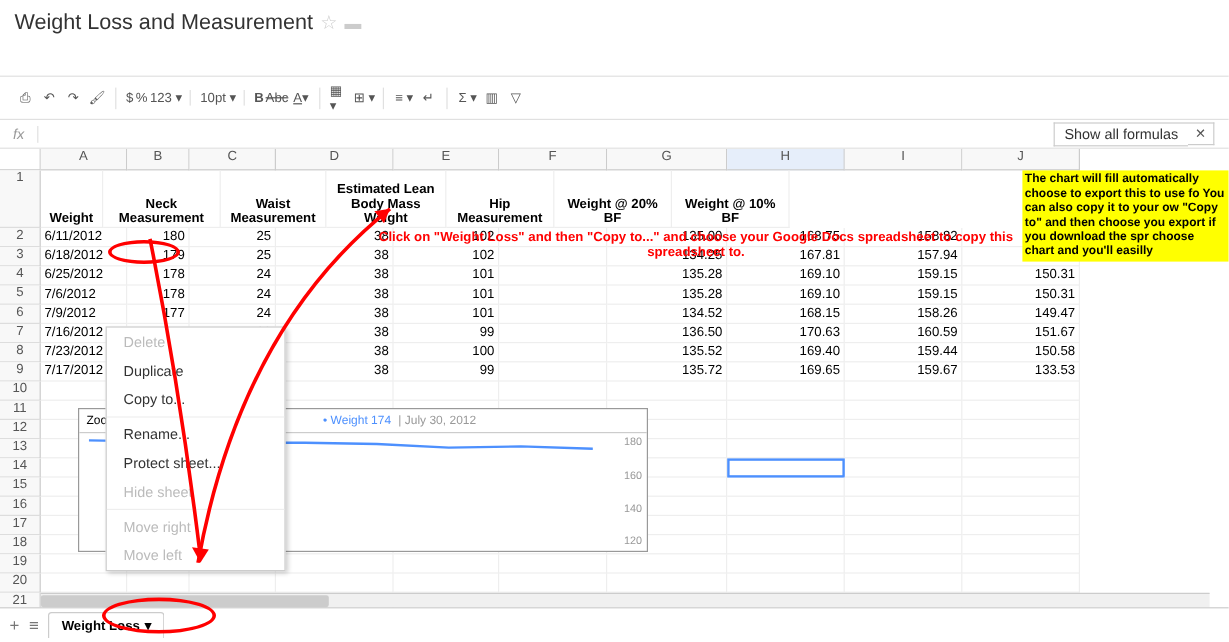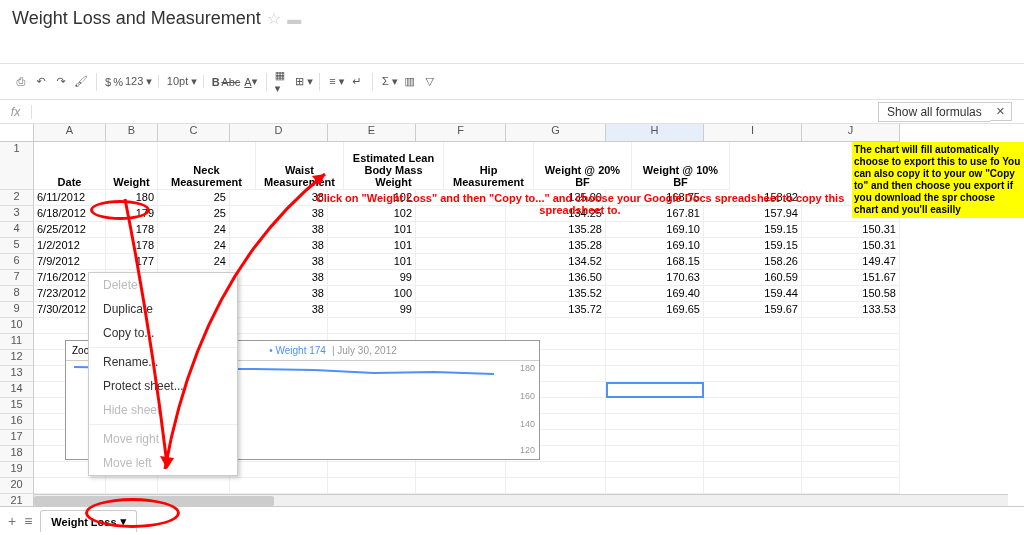--- a/index.html
+++ b/index.html
@@ -147,21 +147,20 @@
         <div>15</div>
         <div>16</div>
         <div>17</div>
         <div>18</div>
         <div>19</div>
         <div>20</div>
         <div>21</div>
       </div>
     <div class="cells">
         <div class="row tall">
-          <div class="cell hdr" style="width: 72px;">Date</div>
           <div class="cell hdr" style="width: 52px;">Weight</div>
           <div class="cell hdr" style="width: 98px;">Neck Measurement</div>
           <div class="cell hdr" style="width: 88px;">Waist Measurement</div>
           <div class="cell hdr" style="width: 100px;">Estimated Lean Body Mass Weight</div>
           <div class="cell hdr" style="width: 90px;">Hip Measurement</div>
           <div class="cell hdr" style="width: 98px;">Weight @ 20% BF</div>
           <div class="cell hdr" style="width: 98px;">Weight @ 10% BF</div>
         </div>
         <div class="row">
           <div class="cell left" style="width: 72px;">6/11/2012</div>
@@ -193,21 +192,21 @@
           <div class="cell" style="width: 72px;">24</div>
           <div class="cell" style="width: 98px;">38</div>
           <div class="cell" style="width: 88px;">101</div>
           <div class="cell" style="width: 90px;"></div>
           <div class="cell" style="width: 100px;">135.28</div>
           <div class="cell" style="width: 98px;">169.10</div>
           <div class="cell" style="width: 98px;">159.15</div>
           <div class="cell" style="width: 98px;">150.31</div>
         </div>
         <div class="row">
-          <div class="cell left" style="width: 72px;">1/2/2012</div>
+          <div class="cell left" style="width: 72px;">7/6/2012</div>
           <div class="cell" style="width: 52px;">178</div>
           <div class="cell" style="width: 72px;">24</div>
           <div class="cell" style="width: 98px;">38</div>
           <div class="cell" style="width: 88px;">101</div>
           <div class="cell" style="width: 90px;"></div>
           <div class="cell" style="width: 100px;">135.28</div>
           <div class="cell" style="width: 98px;">169.10</div>
           <div class="cell" style="width: 98px;">159.15</div>
           <div class="cell" style="width: 98px;">150.31</div>
         </div>
@@ -241,21 +240,21 @@
           <div class="cell" style="width: 72px;">23</div>
           <div class="cell" style="width: 98px;">38</div>
           <div class="cell" style="width: 88px;">100</div>
           <div class="cell" style="width: 90px;"></div>
           <div class="cell" style="width: 100px;">135.52</div>
           <div class="cell" style="width: 98px;">169.40</div>
           <div class="cell" style="width: 98px;">159.44</div>
           <div class="cell" style="width: 98px;">150.58</div>
         </div>
         <div class="row">
-          <div class="cell left" style="width: 72px;">7/30/2012</div>
+          <div class="cell left" style="width: 72px;">7/17/2012</div>
           <div class="cell" style="width: 52px;">174</div>
           <div class="cell" style="width: 72px;">22</div>
           <div class="cell" style="width: 98px;">38</div>
           <div class="cell" style="width: 88px;">99</div>
           <div class="cell" style="width: 90px;"></div>
           <div class="cell" style="width: 100px;">135.72</div>
           <div class="cell" style="width: 98px;">169.65</div>
           <div class="cell" style="width: 98px;">159.67</div>
           <div class="cell" style="width: 98px;">133.53</div>
         </div>

